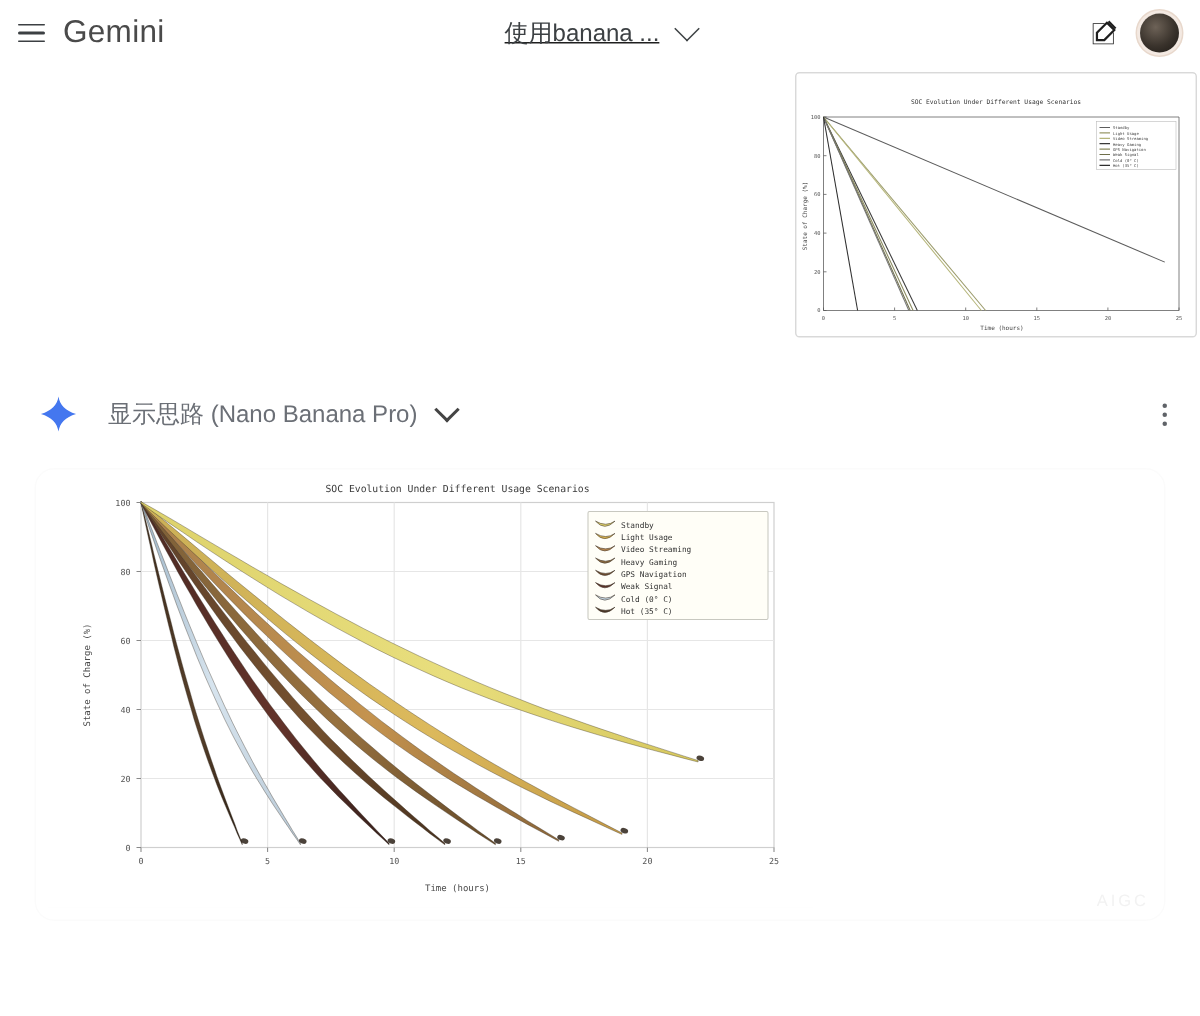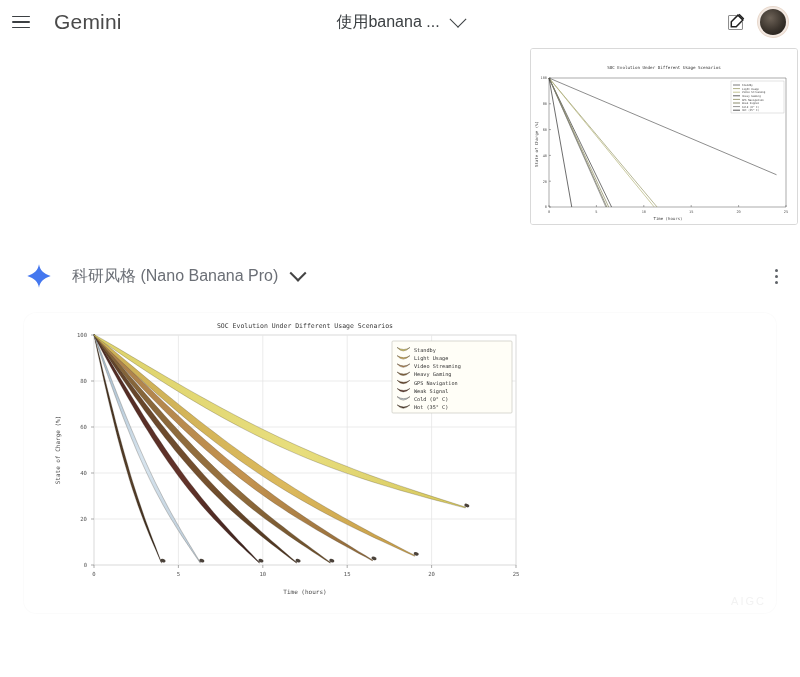--- a/index.html
+++ b/index.html
@@ -20,30 +20,31 @@
   .hamburger{
     width:26px;height:26px;display:flex;flex-direction:column;
     justify-content:center;gap:4px;cursor:pointer;flex:0 0 auto;
   }
   .hamburger span{display:block;height:1.6px;background:#3c4043;border-radius:2px;}
   .hamburger span:nth-child(1){width:18px;}
   .hamburger span:nth-child(2){width:18px;}
   .hamburger span:nth-child(3){width:18px;}
   .brand{
     font-size:21px;color:#4a4a4a;letter-spacing:.2px;
-    margin-left:16px;font-weight:400;
+    margin-left:4px;font-weight:400;
   }
   .titlewrap{
     position:absolute;left:0;right:0;top:0;height:44px;
     display:flex;align-items:center;justify-content:center;
     pointer-events:none;
   }
   .convtitle{
     display:flex;align-items:center;gap:12px;pointer-events:auto;
     cursor:pointer;
+    text-decoration:underline;
   }
   .convtitle .t{font-size:16px;color:#3c4043;}
   .chev{
     width:11px;height:11px;border-right:1.8px solid #3c4043;
     border-bottom:1.8px solid #3c4043;transform:rotate(45deg) translate(-2px,-2px);
     display:inline-block;
   }
   .spacer{flex:1;}
   .compose{
     width:26px;height:26px;margin-right:12px;cursor:pointer;
@@ -222,21 +223,21 @@
   </div>
 
 
   <div class="think-row">
     <span class="sparkle">
       <svg width="26" height="26" viewBox="0 0 24 24">
         <path d="M12 1.2 C12.9 6.6 16.2 9.9 22.8 12 C16.2 14.1 12.9 17.4 12 22.8
                  C11.1 17.4 7.8 14.1 1.2 12 C7.8 9.9 11.1 6.6 12 1.2 Z" fill="#4477ef"></path>
       </svg>
     </span>
-    <span class="think-label">科研风格 (Nano Banana Pro)</span>
+    <span class="think-label">显示思路 (Nano Banana Pro)</span>
     <span class="think-chev"></span>
     <span class="kebab">
       <i></i>
         <i></i>
         <i></i>
     </span>
   </div>
 
   <div class="card-wrap">
     <div class="card">

